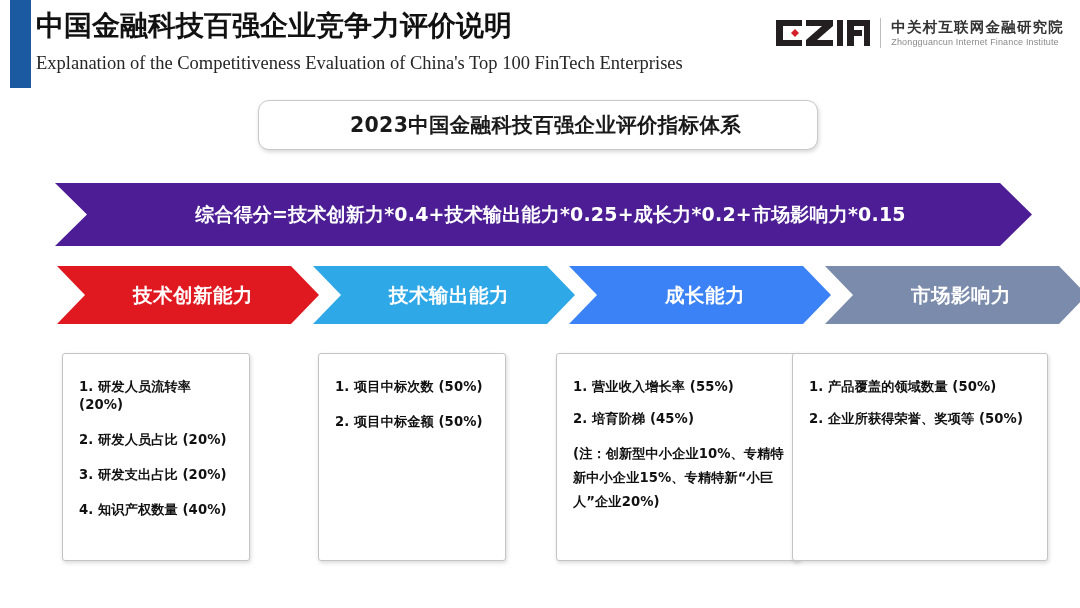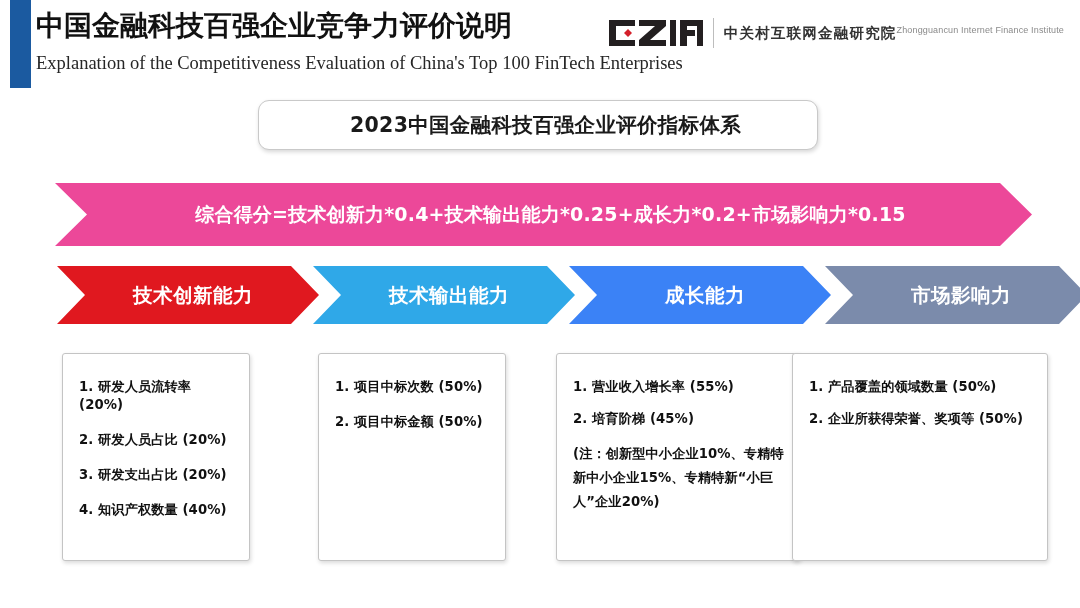--- a/index.html
+++ b/index.html
@@ -69,21 +69,21 @@
     height: 26px;
   }
   .logo-divider {
     width: 1px;
     height: 30px;
     background: #bdbdbd;
     margin: 0 10px;
   }
   .logo-text {
     display: flex;
-    flex-direction: row;
+    flex-direction: column;
     justify-content: center;
   }
   .logo-text-cn {
     font-family: "DejaVu Sans", "Liberation Sans", sans-serif;
     font-size: 14.5px;
     font-weight: bold;
     color: #333333;
     letter-spacing: 1.2px;
     line-height: 18px;
     white-space: nowrap;
@@ -258,21 +258,21 @@
       <div class="logo-text-cn">中关村互联网金融研究院</div>
       <div class="logo-text-en">Zhongguancun Internet Finance Institute</div>
     </div>
   </div>
 </div>
 
 <div class="section-title-box">
   <span class="section-title-text">2023中国金融科技百强企业评价指标体系</span>
 </div>
 
-<div class="formula-banner" style="background: #ec4899;">
+<div class="formula-banner" style="background: #4c1d95;">
   <span class="formula-text">综合得分=技术创新力*0.4+技术输出能力*0.25+成长力*0.2+市场影响力*0.15</span>
 </div>
 
 <div class="chevron-row">
   <div class="chevron chev-0" style="background: rgb(224, 24, 31);">
     <span class="chevron-label">技术创新能力</span>
   </div>
   <div class="chevron chev-1" style="background: rgb(47, 168, 232);">
     <span class="chevron-label">技术输出能力</span>
   </div>

